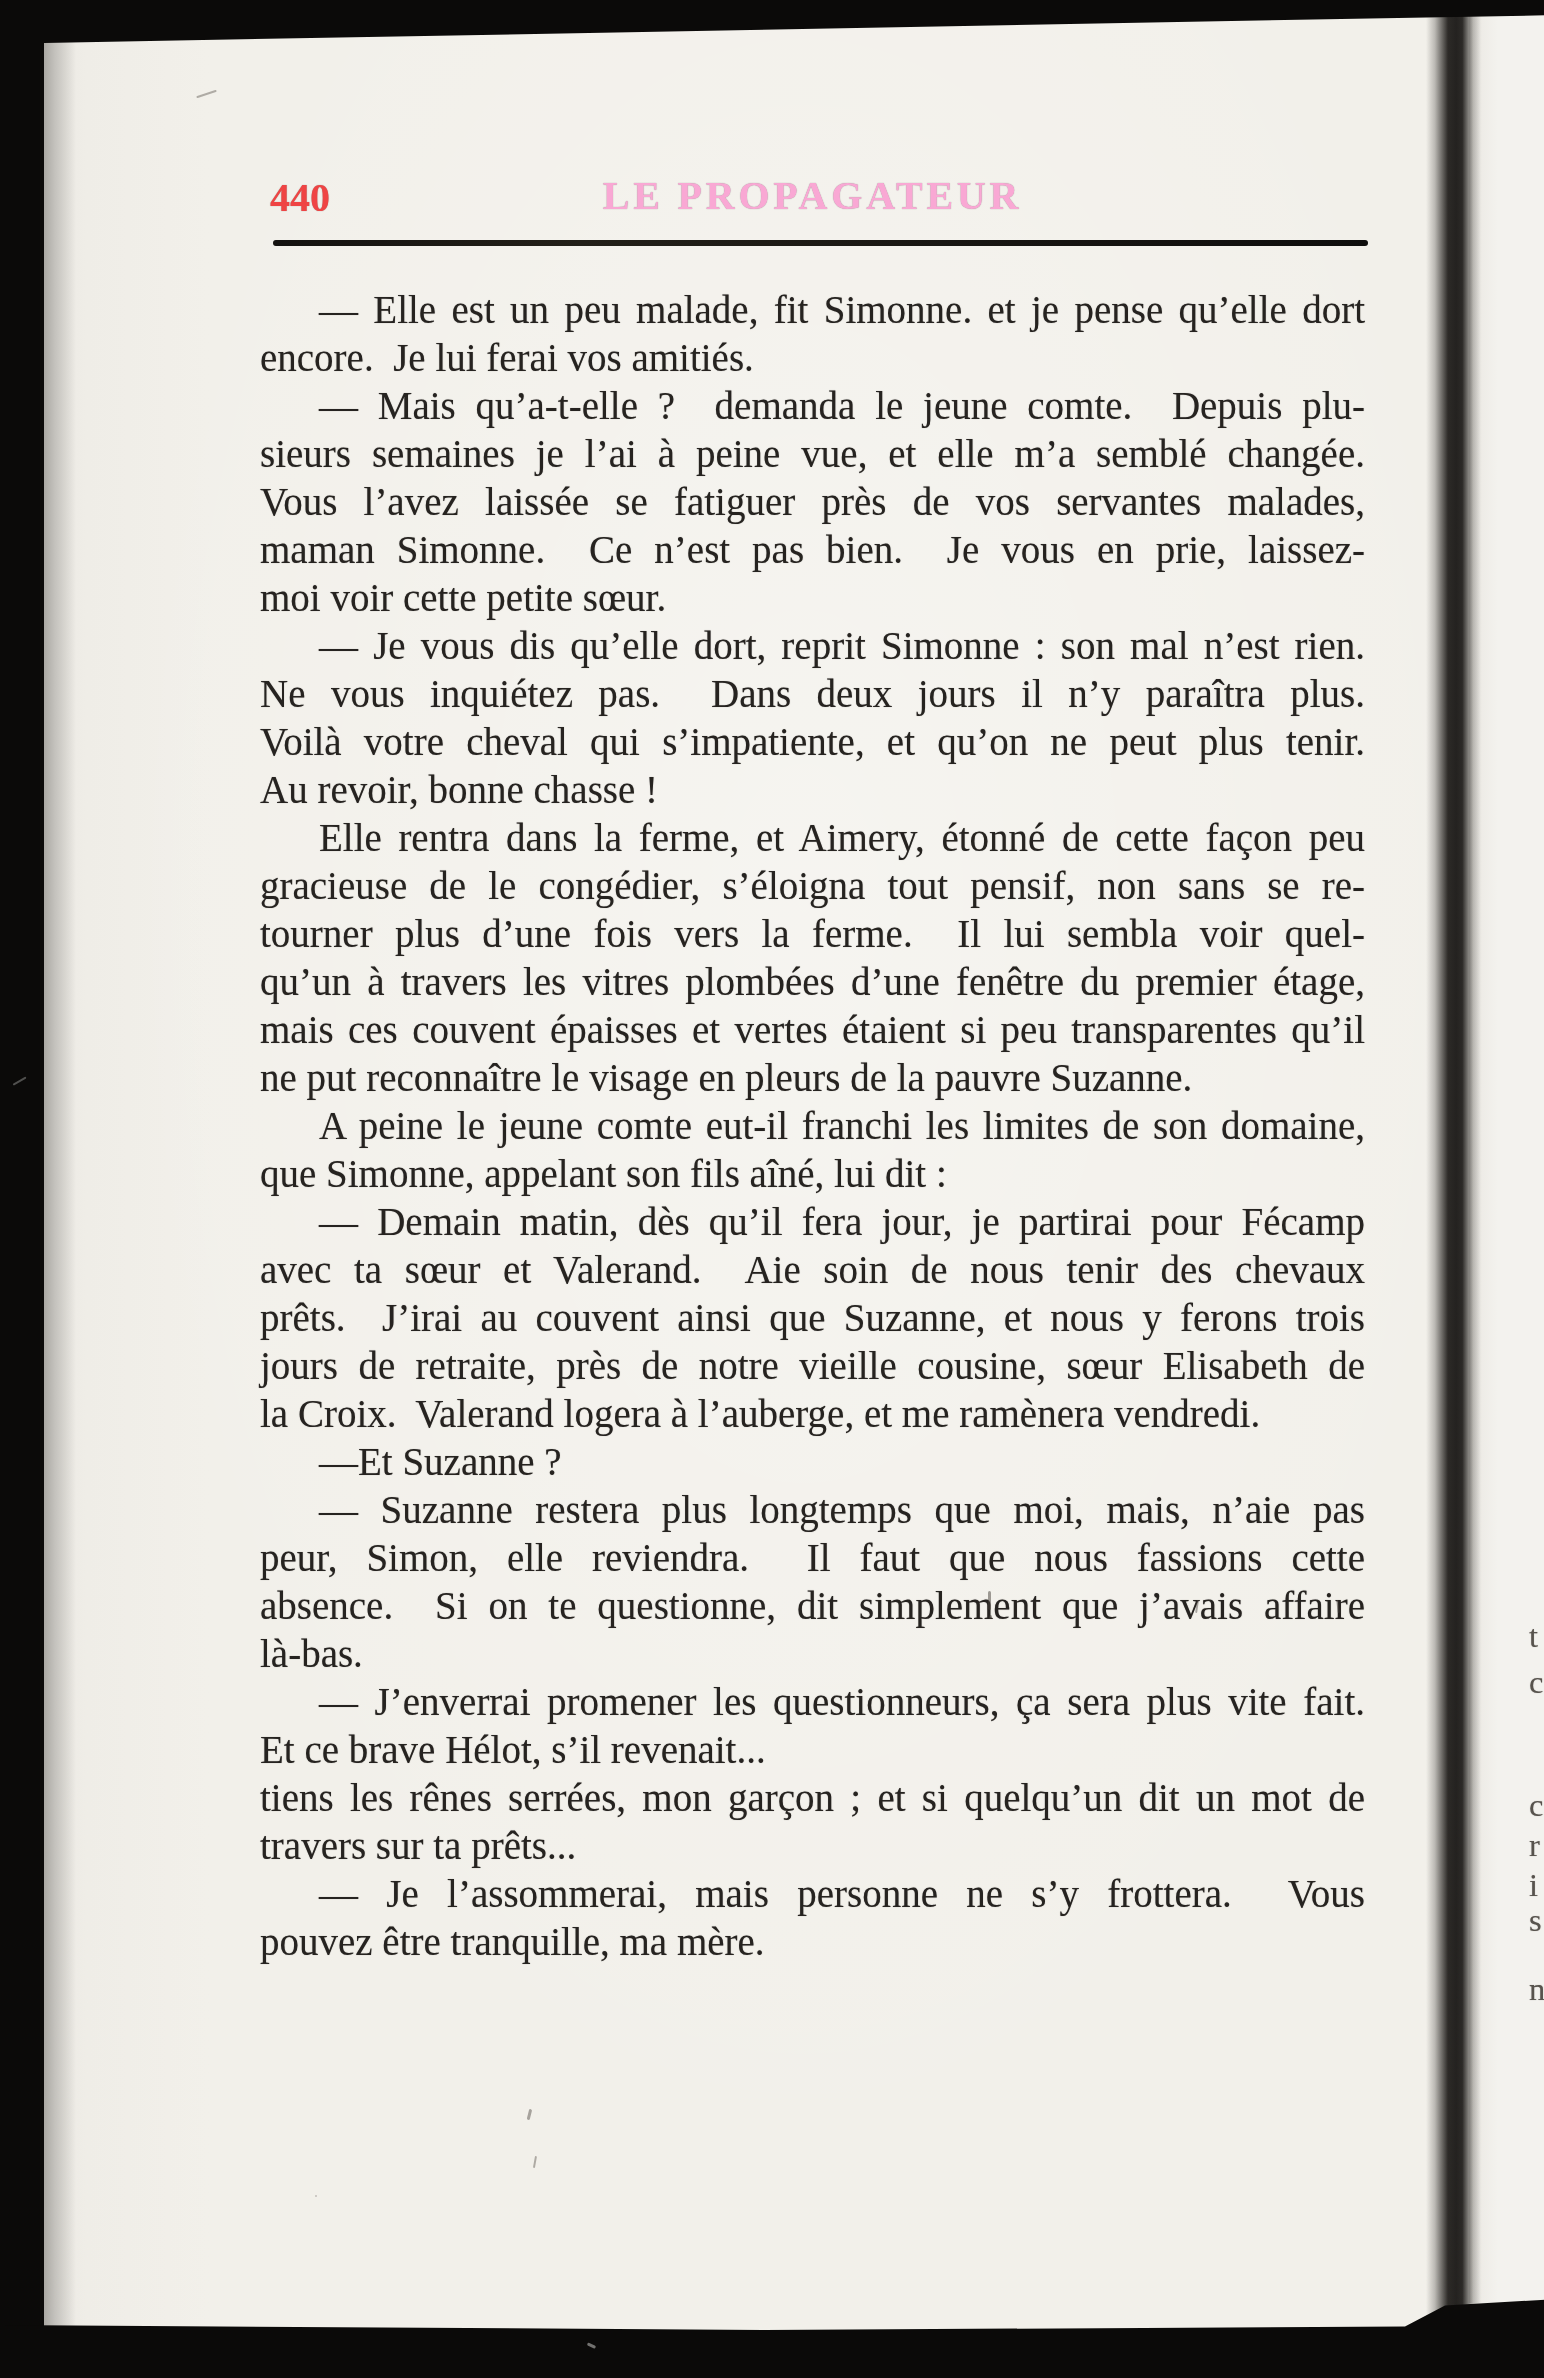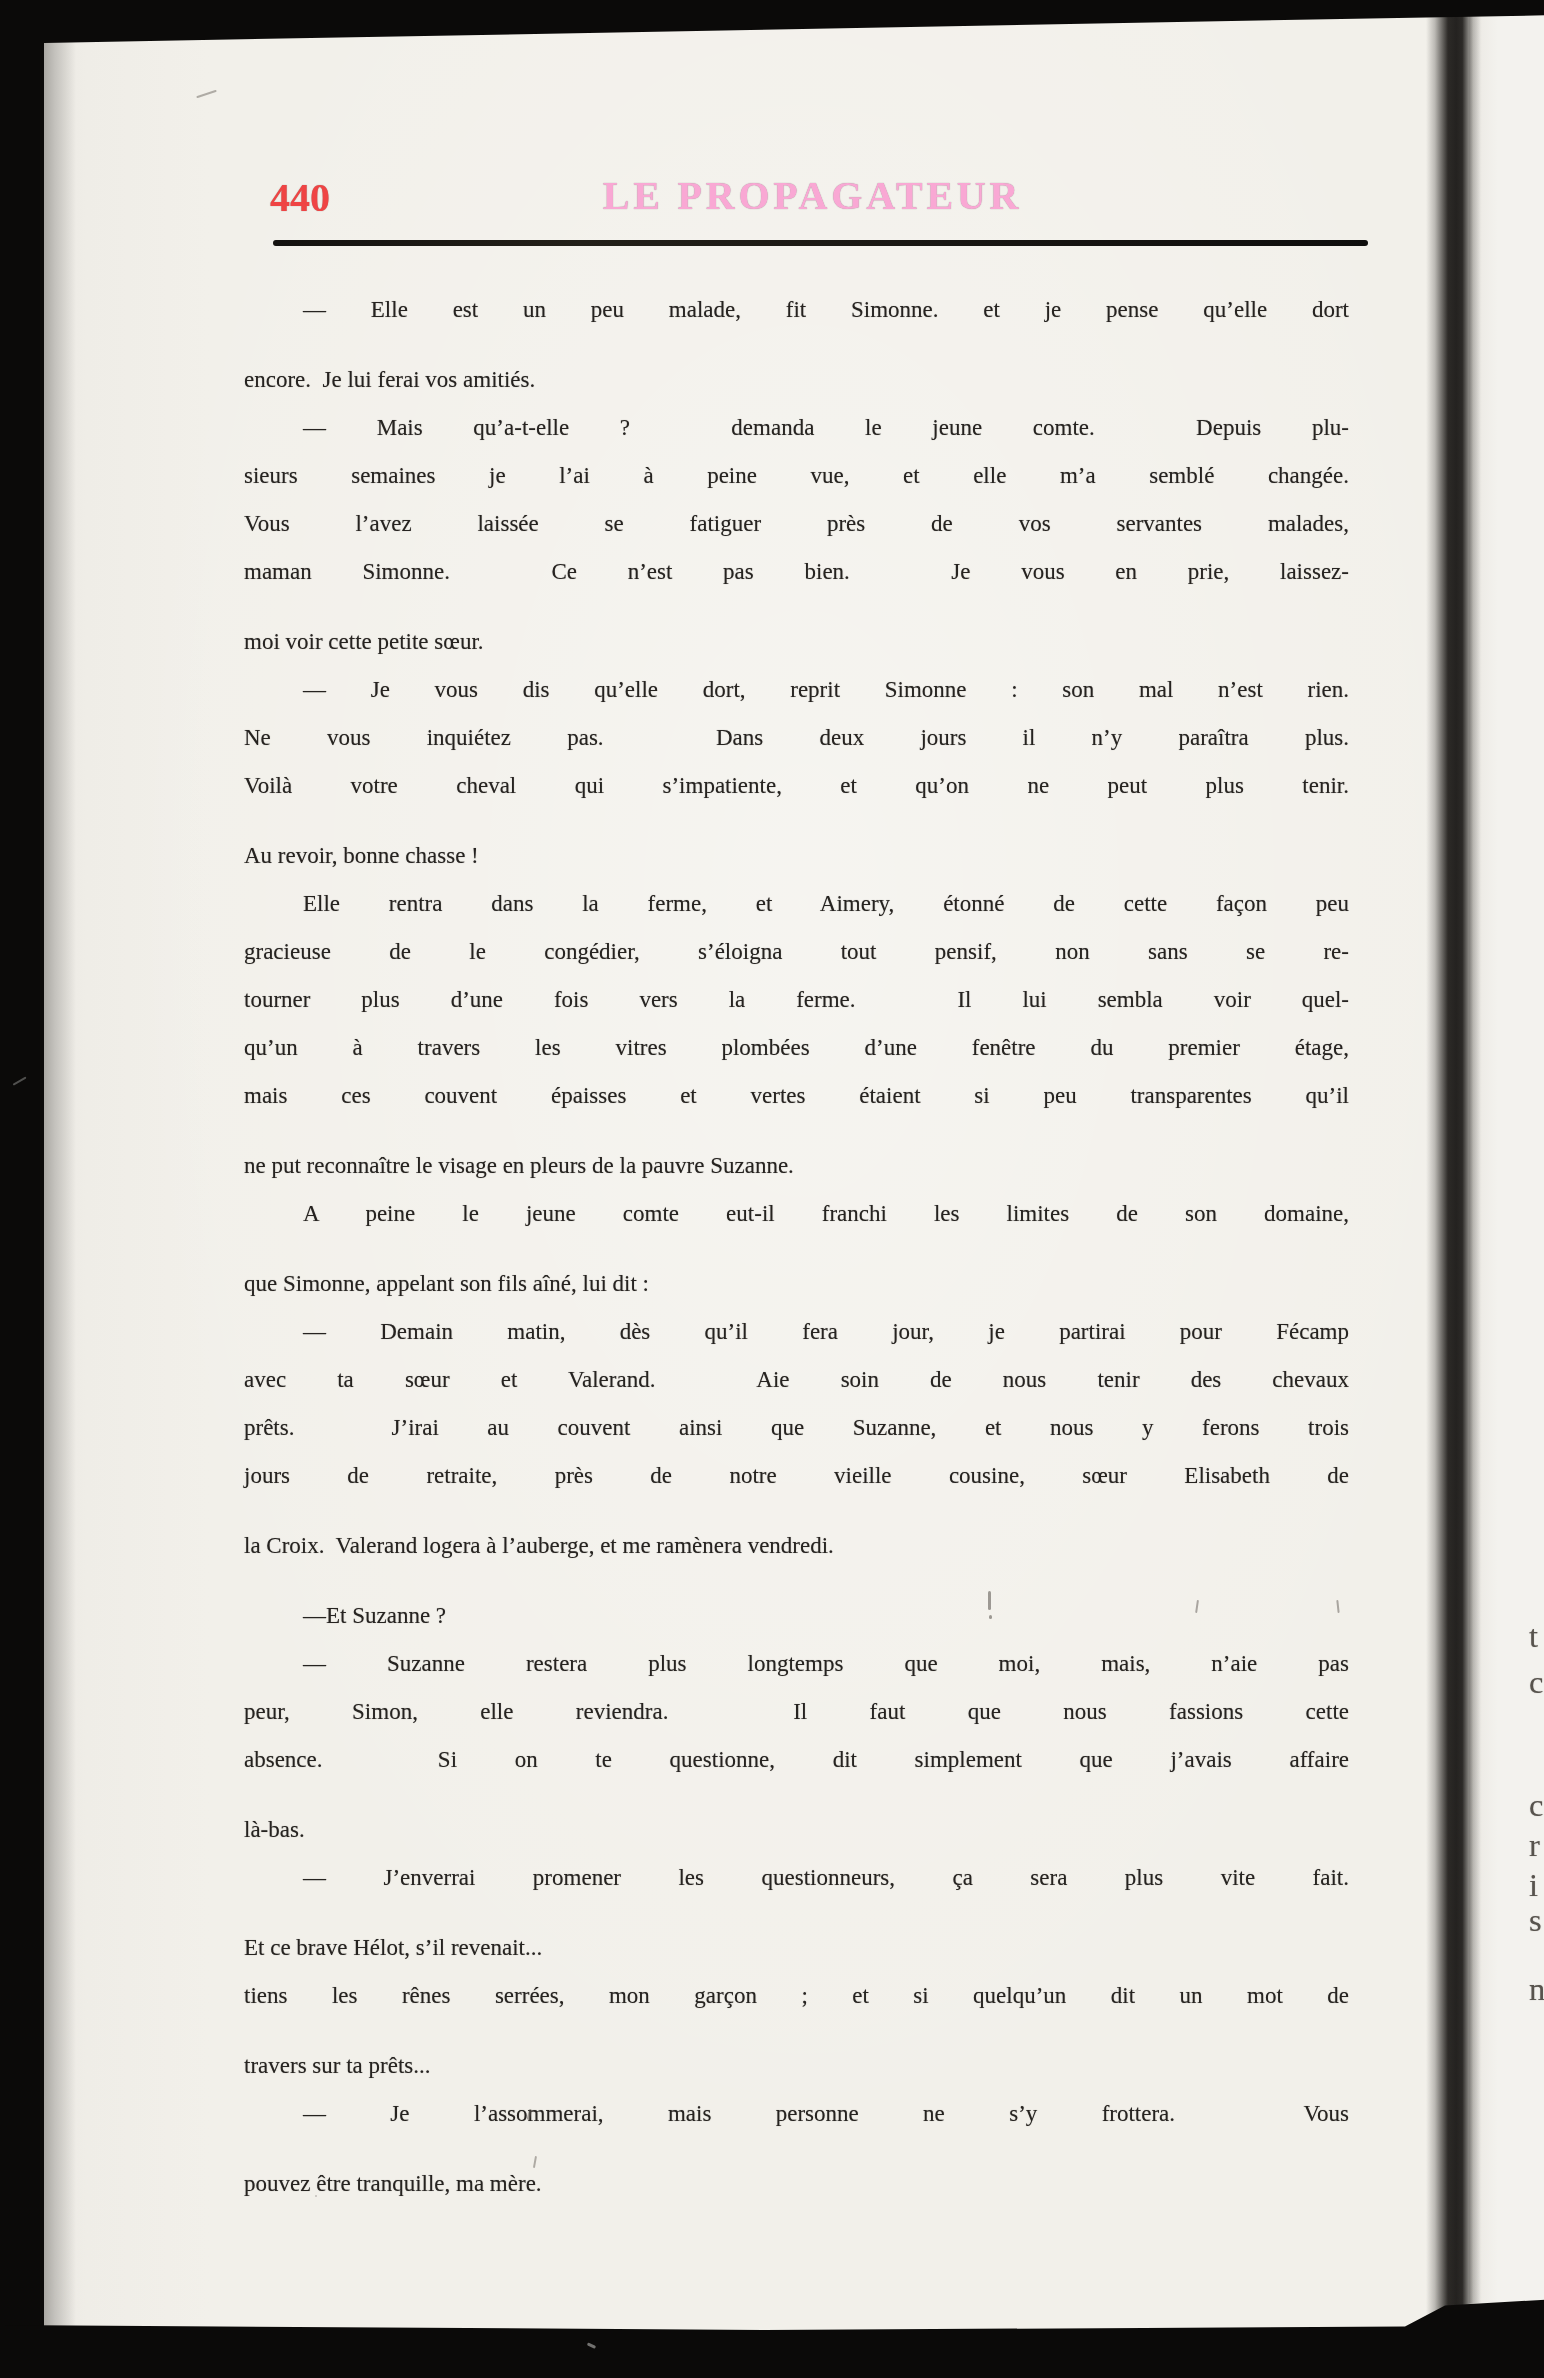--- a/index.html
+++ b/index.html
@@ -53,30 +53,30 @@
     position:absolute;left:260px;top:176px;width:1105px;
     text-align:center;font-size:40px;line-height:40px;font-weight:bold;
     letter-spacing:3.8px;color:#f9a8d4;text-shadow:0 0 1px rgba(30,27,24,.45);
   }
   .header-rule{
     position:absolute;left:273px;top:240px;width:1095px;height:5.7px;
     border-radius:2.9px;
     background:linear-gradient(90deg,#141210,#232019 28%,#171512 68%,#0f0e0d);
   }
   .text-block{
-    position:absolute;left:244px;top:286px;width:1105px;
-    font-size:23px;line-height:48px;color:#262320;
+    position:absolute;left:260px;top:286px;width:1105px;
+    font-size:39px;line-height:48px;color:#262320;
     text-shadow:0 0 1px rgba(38,35,32,.4);
   }
   .text-line{
     text-align:justify;text-align-last:justify;
     height:48px;overflow:visible;
   }
   .text-line.indent{padding-left:59px;}
-  .text-line.last{text-align-last:left;margin-top:22px;}
+  .text-line.last{text-align-last:left;}
   .ink-speck{position:absolute;}
 </style>
 </head>
 <body>
 
 <div class="paper"></div>
 <div class="facing-page" id="facing-page">
     <div class="facing-fragment" style="top: 1607px;">t</div>
     <div class="facing-fragment" style="top: 1653px;">c</div>
     <div class="facing-fragment" style="top: 1776px;">c</div>

